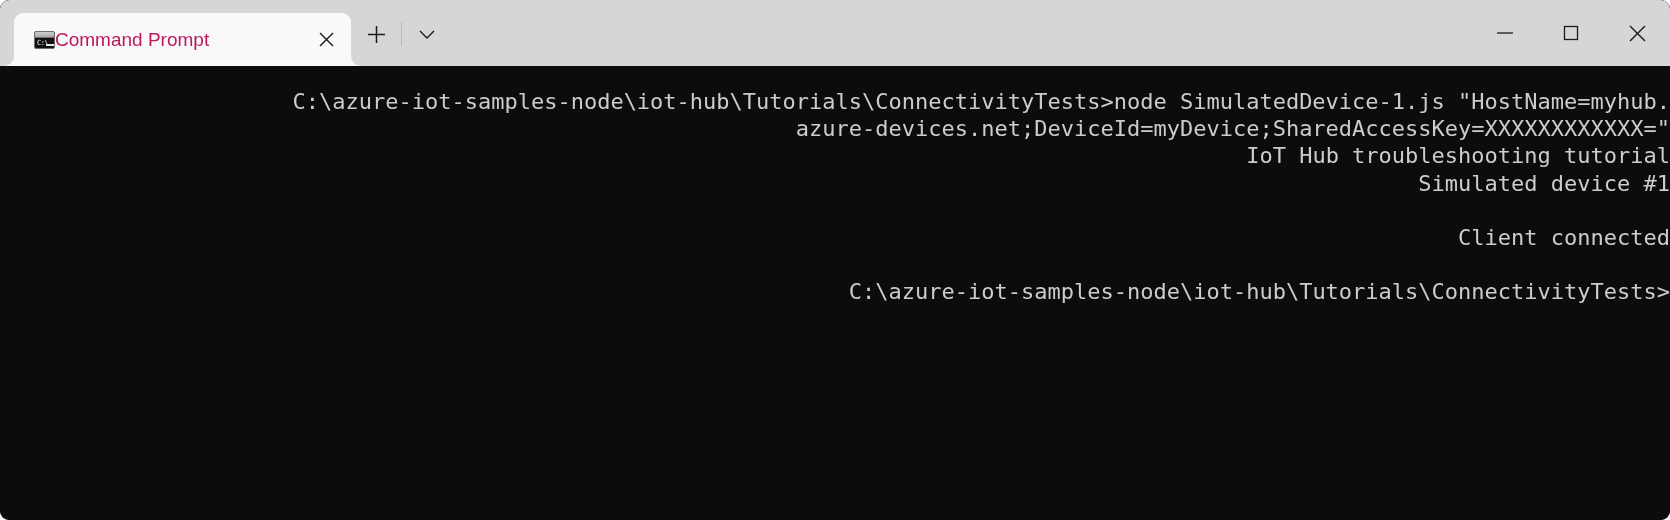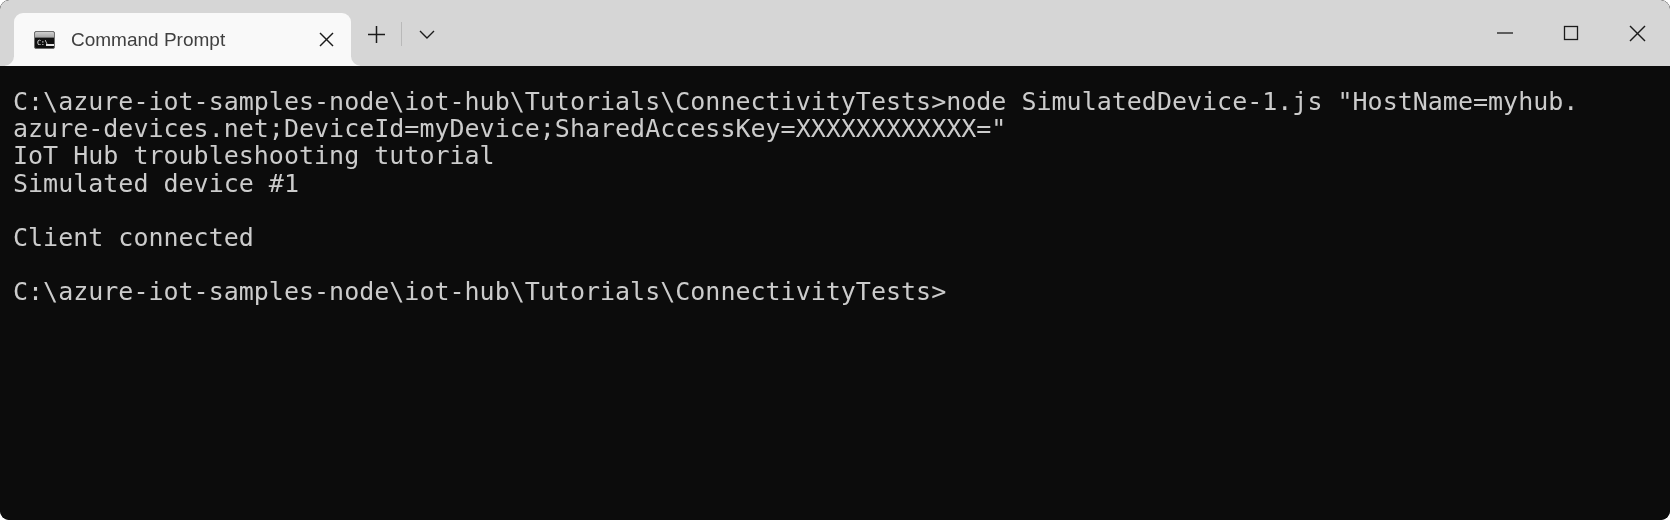--- a/index.html
+++ b/index.html
@@ -118,23 +118,22 @@
   .tab-icon .caret {
     position: absolute;
     left: 11px;
     top: 12px;
     width: 8px;
     height: 2px;
     background: #e8e8e8;
   }
 
   .tab-title {
-    margin-left: 16px;
     font-size: 19px;
-    color: #404040;
+    color: #be185d;
     font-family: "Liberation Sans", sans-serif;
     white-space: nowrap;
     overflow: hidden;
     flex: 1 1 auto;
   }
 
   .tab-close {
     width: 34px;
     height: 34px;
     margin-right: 8px;
@@ -201,25 +200,26 @@
     overflow: hidden;
     box-sizing: border-box;
   }
   .screen {
     position: absolute;
     left: 13px;
     top: 22px;
     right: 0;
     bottom: 0;
     font-family: "DejaVu Sans Mono", "Liberation Mono", monospace;
-    font-size: 25px;
+    font-size: 22px;
     line-height: 27.2px;
     color: #cccccc;
     white-space: pre;
     letter-spacing: 0px;
+    text-align: right;
   }
   .screen .line { height: 27.2px; }
   .screen .blank { height: 27.2px; }
 </style>
 </head>
 <body>
 
 <div class="window">
 
   <div class="titlebar">

